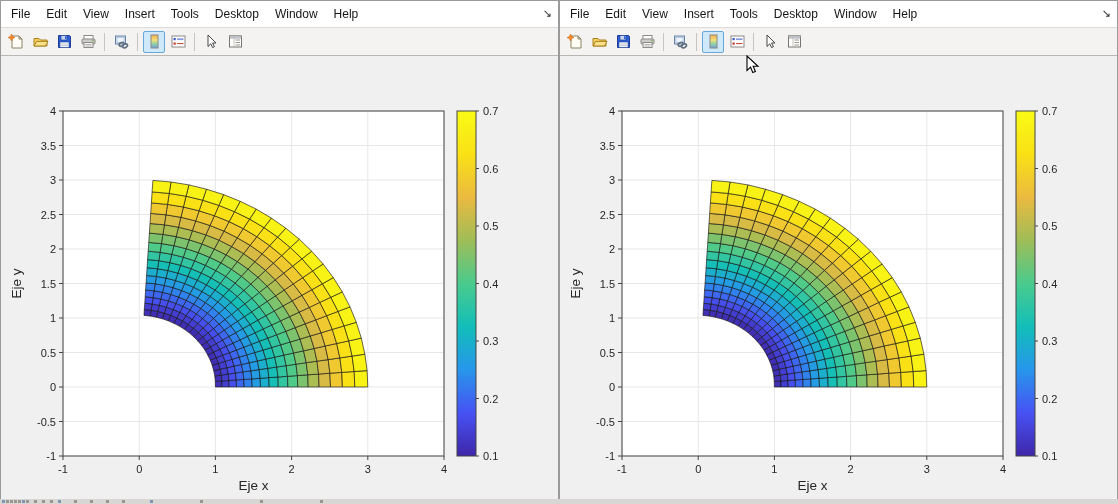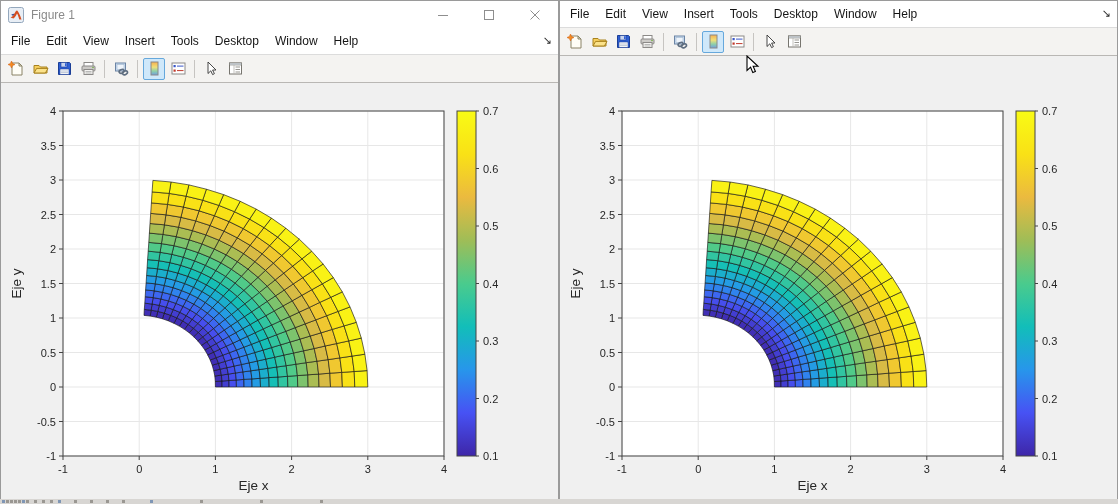--- a/index.html
+++ b/index.html
@@ -43,48 +43,20 @@
   .bottom-strip{position:absolute;left:0;bottom:0;width:1118px;height:5px;background:#d8d6d3;z-index:20;}
   .speck{position:absolute;bottom:1px;width:3px;height:3px;background:#9a9792;}
   .speck.blue{background:#7f96b5;}
   .mouse-cursor{position:absolute;left:186px;top:54px;z-index:12;}
   text{font-family:"Liberation Sans",sans-serif;}
 </style>
 </head>
 <body>
 
 <div class="window left inactive">
-  <div class="titlebar">
-    <span class="app-icon">
-      <svg viewBox="0 0 16 16" width="16" height="16">
-        <rect x="0.5" y="0.5" width="15" height="15" rx="2" fill="#e8eef5" stroke="#93a7bc"></rect>
-        <path d="M2.5 10.5 C4.5 9.5 5.5 8.5 6.5 6.5 C7.2 5.2 8 3.5 9 3.5 C10 3.5 12.5 9 13.5 12.5 L11.3 12.5 C10.6 10 9.8 7.6 9 6.5 C8.2 8.2 7.5 10 5.5 11.5 Z" fill="#d64e20"></path>
-        <path d="M6.5 6.5 L5 8.8 L3.1 7.7 Z" fill="#27357e"></path>
-      </svg>
-    </span>
-    <span class="title">Figure 1</span>
-    <div class="win-buttons">
-      <div class="win-btn">
-          <svg width="10" height="10">
-            <line x1="0" y1="5.5" x2="10" y2="5.5" stroke="currentColor" stroke-width="1"></line>
-          </svg>
-        </div>
-      <div class="win-btn">
-          <svg width="10" height="10">
-            <rect x="0.5" y="0.5" width="9" height="9" fill="none" stroke="currentColor" stroke-width="1"></rect>
-          </svg>
-        </div>
-      <div class="win-btn">
-          <svg width="10" height="10">
-            <line x1="0.5" y1="0.5" x2="9.5" y2="9.5" stroke="currentColor" stroke-width="1"></line>
-            <line x1="9.5" y1="0.5" x2="0.5" y2="9.5" stroke="currentColor" stroke-width="1"></line>
-          </svg>
-        </div>
-    </div>
-  </div>
   <div class="menubar">
     <span class="menu-item">File</span>
       <span class="menu-item">Edit</span>
       <span class="menu-item">View</span>
       <span class="menu-item">Insert</span>
       <span class="menu-item">Tools</span>
       <span class="menu-item">Desktop</span>
       <span class="menu-item">Window</span>
       <span class="menu-item">Help</span>
       <span class="dock-arrow">↘</span>

